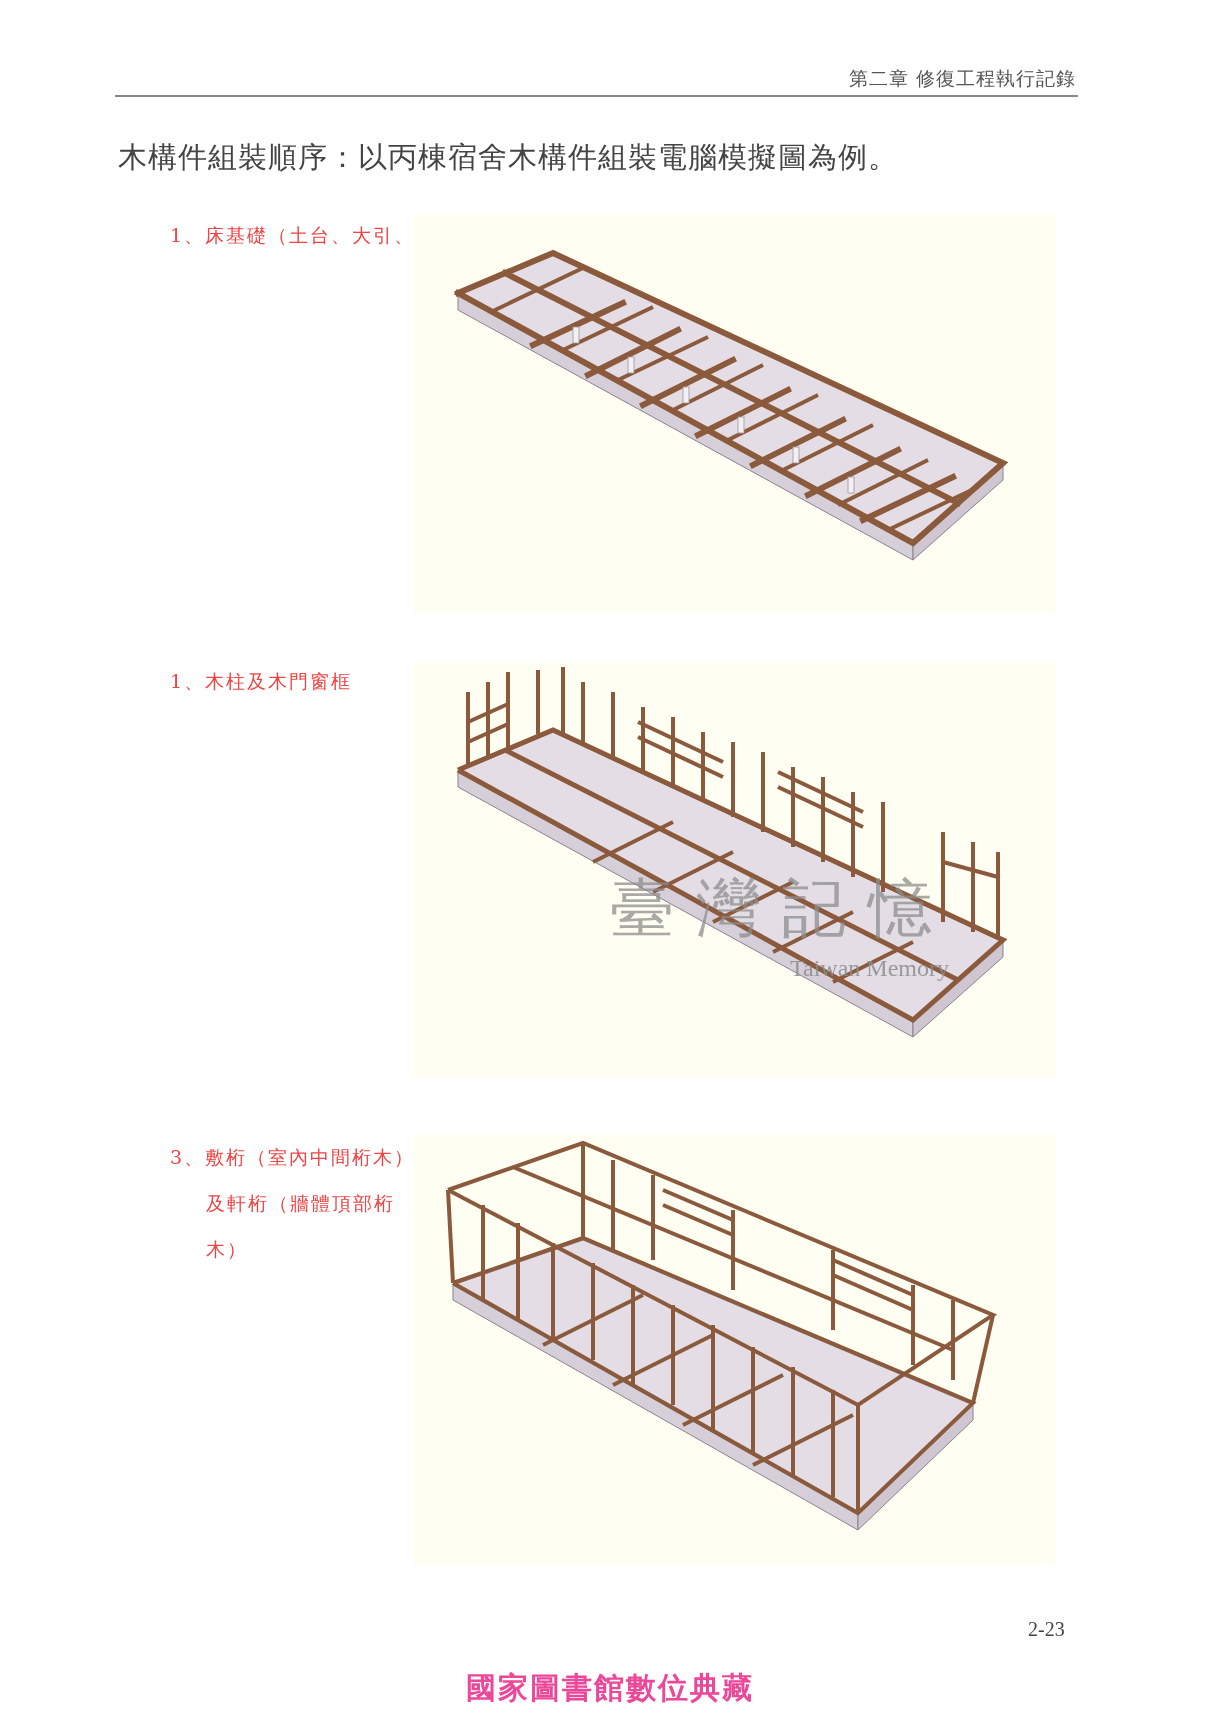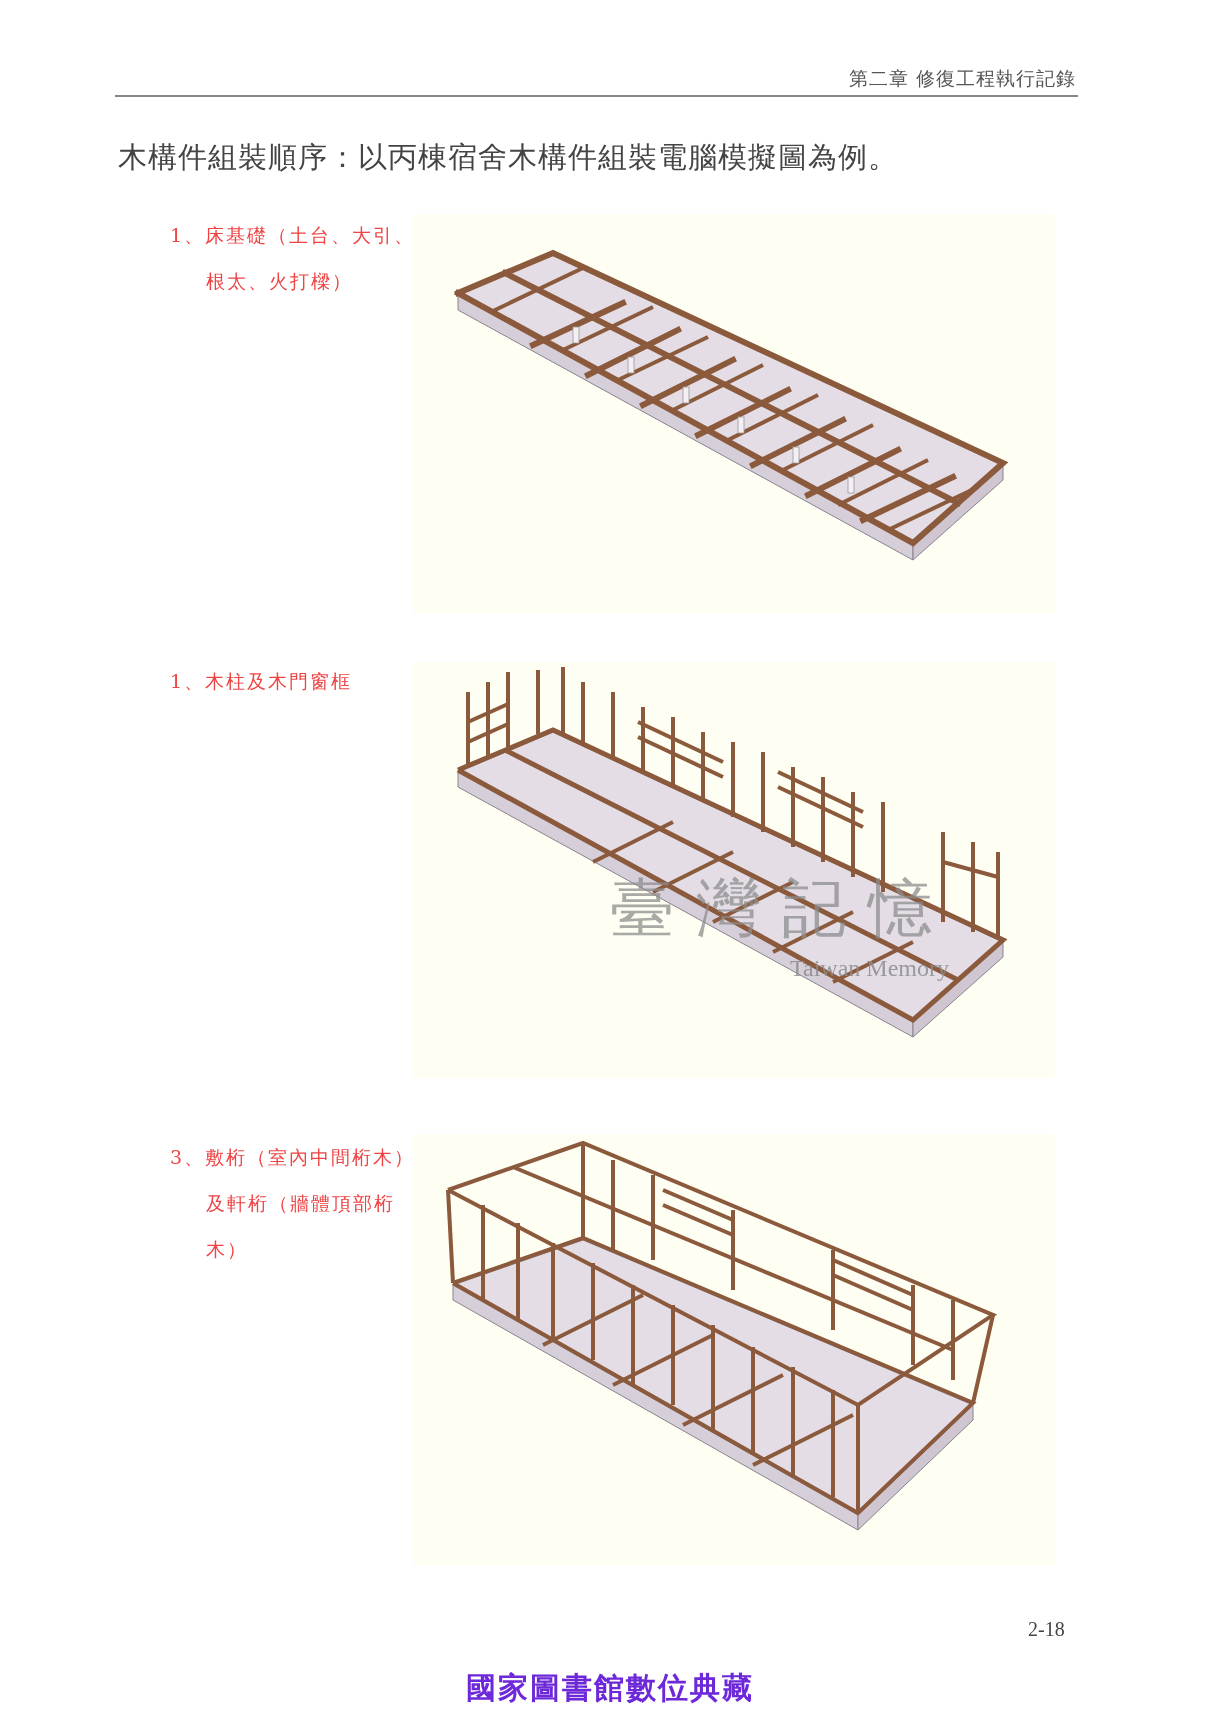--- a/index.html
+++ b/index.html
@@ -11,34 +11,33 @@
   .step-label { position: absolute; left: 130px; font-size: 19px; color: #ef4444; line-height: 46px; letter-spacing: 2px; margin-left: 40px; }
   .step-label .line { display: block; white-space: nowrap; }
   .step-label .line.indent { padding-left: 36px; }
   .panel { position: absolute; left: 413px; width: 642px; background: #fffef2; }
   .panel svg { position: absolute; left: 0; top: 0; width: 100%; height: 100%; }
   .watermark { position: absolute; left: 610px; top: 865px; color: rgba(140,140,140,0.75);
                font-size: 64px; letter-spacing: 22px; font-family: "DejaVu Serif", serif; }
   .watermark-en { position: absolute; left: 790px; top: 955px; color: rgba(140,140,140,0.85);
                   font-size: 24px; font-family: "Liberation Serif", serif; }
   .page-number { position: absolute; left: 1028px; top: 1618px; font-size: 20px; color: #444; font-family: "Liberation Serif", serif; }
-  .footer-mark { position: absolute; left: 466px; top: 1668px; font-size: 30px; color: #6d28d9; font-weight: bold;
+  .footer-mark { position: absolute; left: 466px; top: 1668px; font-size: 30px; color: #ec4899; font-weight: bold;
                  letter-spacing: 2px; font-family: Liberation Serif, serif; }
 </style>
 </head>
 <body>
 
 <div class="header-title">第二章  修復工程執行記錄</div>
 <div class="header-rule"></div>
 
 <div class="page-heading">木構件組裝順序：以丙棟宿舍木構件組裝電腦模擬圖為例。</div>
 
 <div class="step-label" style="top:212px;">
   <span class="line">1、床基礎（土台、大引、</span>
-  <span class="line indent">根太、火打樑）</span>
 </div>
 <div class="panel" style="top:215px;height:398px;">
   <svg viewBox="0 0 642 398">
 
     <polygon points="45,80 140,40 590,250 500,330" fill="#e4dde6" stroke="#8a8390" stroke-width="1"></polygon>
     <polygon points="45,80 500,330 500,345 45,95" fill="#d6ced8" stroke="#8a8390" stroke-width="1"></polygon>
     <polygon points="500,330 590,250 590,265 500,345" fill="#cfc6d1" stroke="#8a8390" stroke-width="1"></polygon>
 
     <g stroke="#8b5a3c" stroke-width="6" fill="none" stroke-linecap="square">
       <polyline points="45,78 140,38 590,248 500,328 45,78"></polyline>
@@ -162,14 +161,14 @@
       <line x1="420" y1="125" x2="500" y2="160"></line>
         <line x1="420" y1="140" x2="500" y2="175"></line>
       <line x1="130" y1="210" x2="230" y2="160"></line>
         <line x1="200" y1="250" x2="300" y2="200"></line>
       <line x1="270" y1="290" x2="370" y2="240"></line>
         <line x1="340" y1="330" x2="440" y2="280"></line>
     </g>
   </svg>
 </div>
 
-<div class="page-number">2-18</div>
+<div class="page-number">2-23</div>
 <div class="footer-mark">國家圖書館數位典藏</div>
 
 </body></html>

